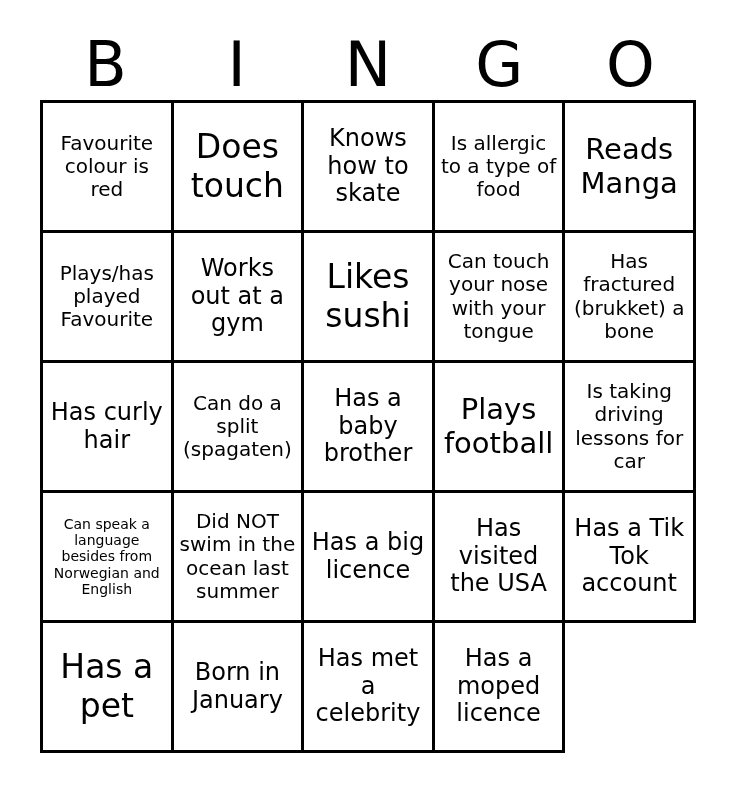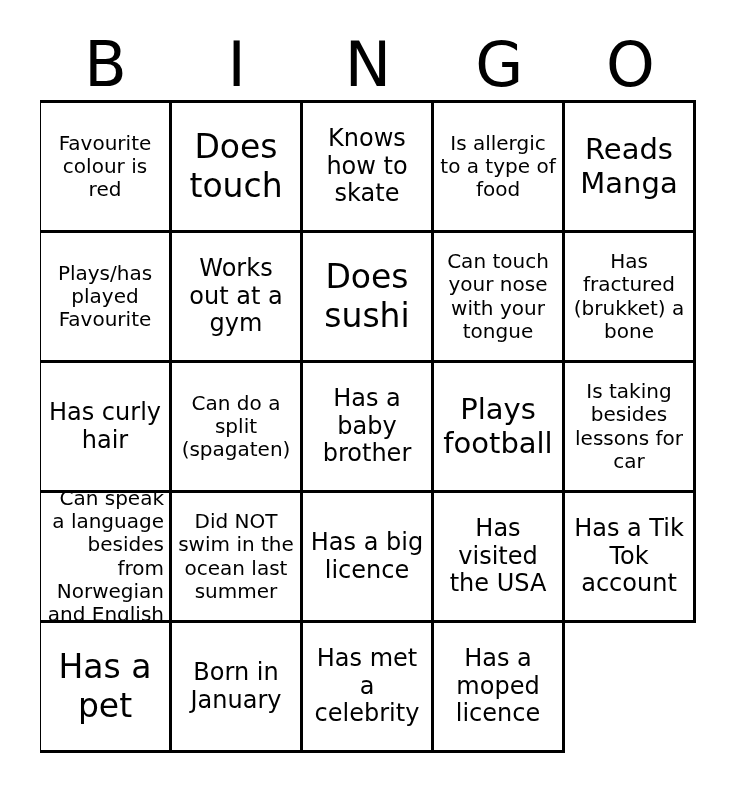--- a/index.html
+++ b/index.html
@@ -36,21 +36,21 @@
     width: 131px;
     text-align: center;
     font-size: 62px;
     line-height: 70px;
     font-weight: normal;
     letter-spacing: 0px;
     font-family: "DejaVu Sans", sans-serif;
   }
   .grid {
     width: 656px;
-    border-left: 1px solid #000000;
+    border-left: 3px solid #000000;
     border-top: 3px solid #000;
     box-sizing: border-box;
     display: grid;
     grid-template-columns: repeat(5, 1fr);
     grid-template-rows: repeat(5, 130px);
   }
   .cell {
     border-right: 3px solid #000;
     border-bottom: 3px solid #000;
     box-sizing: border-box;
@@ -65,21 +65,21 @@
     display: block;
     width: 100%;
     font-family: "DejaVu Sans", sans-serif;
     line-height: 1.16;
   }
   
   .fs-xl span { font-size: 33px; }
   .fs-lg span { font-size: 29px; text-align: center; }
   .fs-md span { font-size: 24px; }
   .fs-sm span { font-size: 20px; }
-  .fs-xs span { font-size: 20px; text-align: right; }
+  .fs-xs span { font-size: 14px; }
 </style>
 </head>
 <body>
 
 <div class="card">
 
   <div class="header">
       <div class="header-letter">B</div>
       <div class="header-letter">I</div>
       <div class="header-letter">N</div>
@@ -103,42 +103,42 @@
       <div class="cell fs-lg">
         <span>Reads Manga</span>
       </div>
       <div class="cell fs-sm">
         <span>Plays/has played Favourite</span>
       </div>
       <div class="cell fs-md">
         <span>Works out at a gym</span>
       </div>
       <div class="cell fs-xl">
-        <span>Does sushi</span>
+        <span>Likes sushi</span>
       </div>
       <div class="cell fs-sm">
         <span>Can touch your nose with your tongue</span>
       </div>
       <div class="cell fs-sm">
         <span>Has fractured (brukket) a bone</span>
       </div>
       <div class="cell fs-md">
         <span>Has curly hair</span>
       </div>
       <div class="cell fs-sm">
         <span>Can do a split (spagaten)</span>
       </div>
       <div class="cell fs-md">
         <span>Has a baby brother</span>
       </div>
       <div class="cell fs-lg">
         <span>Plays football</span>
       </div>
       <div class="cell fs-sm">
-        <span>Is taking besides lessons for car</span>
+        <span>Is taking driving lessons for car</span>
       </div>
       <div class="cell fs-xs">
         <span>Can speak a language besides from Norwegian and English</span>
       </div>
       <div class="cell fs-sm">
         <span>Did NOT swim in the ocean last summer</span>
       </div>
       <div class="cell fs-md">
         <span>Has a big licence</span>
       </div>

